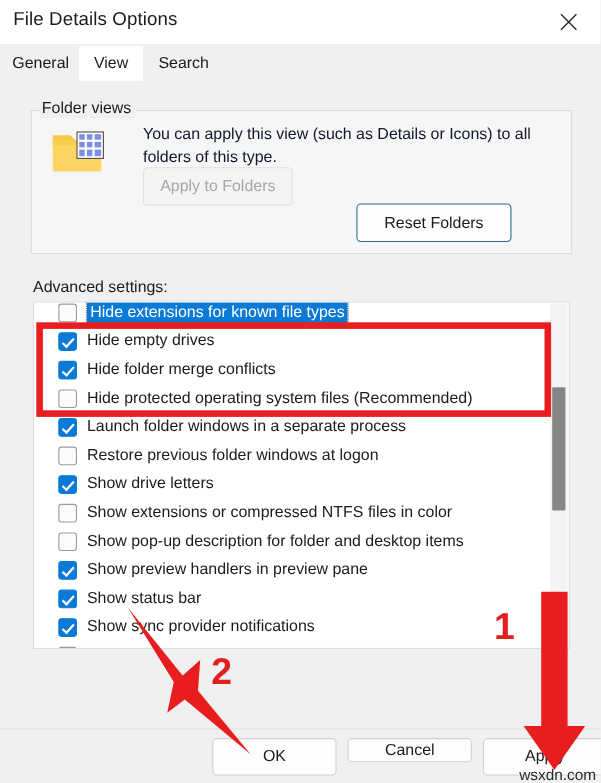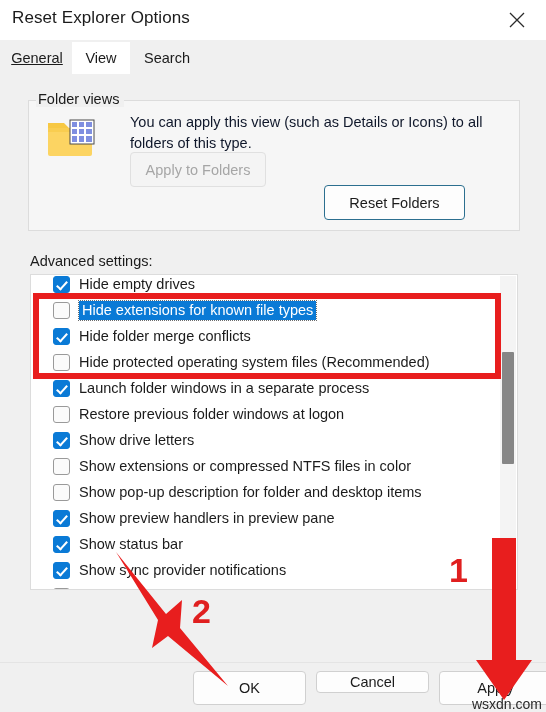--- a/index.html
+++ b/index.html
@@ -56,21 +56,21 @@
     align-items: center;
     justify-content: center;
     font-size: 14.5px;
     color: #1b1b1b;
     cursor: pointer;
     box-sizing: border-box;
   }
   .tab.active {
     background: #ffffff;
   }
-  #tab-general { left: 4px;  width: 66px; text-decoration: underline; }
+  #tab-general { left: 4px;  width: 66px; }
   #tab-view    { left: 72px; width: 58px; }
   #tab-search  { left: 132px; width: 70px; }
 
   
   .page {
     position: absolute;
     left: 0; top: 74px;
     width: 546px;
     height: 588px;
     background: #f0f0f0;
@@ -272,21 +272,21 @@
     position: absolute;
     right: 4px; bottom: 1px;
     font-size: 14px;
     color: #2a2a2a;
   }
 </style>
 </head>
 <body>
 
 <div class="titlebar">
-  <div class="title-text">Reset Explorer Options</div>
+  <div class="title-text">File Details Options</div>
   <div class="close-btn">
     <svg width="18" height="18" viewBox="0 0 18 18">
       <path d="M2 2 L16 16 M16 2 L2 16" stroke="#2b2b2b" stroke-width="1.3" fill="none"></path>
     </svg>
   </div>
 </div>
 
 <div class="tabstrip">
   <div class="tab" id="tab-general">
     <span>General</span>
@@ -328,27 +328,27 @@
     <span>Apply to Folders</span>
   </div>
   <div class="btn accent" id="reset-folders-button">
     <span>Reset Folders</span>
   </div>
 
   <div class="adv-label">Advanced settings:</div>
 
   <div class="listbox">
     <div class="list-inner" id="settings-list">
+        <div class="list-row selected">
+          <span class="cb"></span>
+          <span class="row-label">Hide extensions for known file types</span>
+        </div>
         <div class="list-row">
           <span class="cb checked"></span>
           <span class="row-label">Hide empty drives</span>
-        </div>
-        <div class="list-row selected">
-          <span class="cb"></span>
-          <span class="row-label">Hide extensions for known file types</span>
         </div>
         <div class="list-row">
           <span class="cb checked"></span>
           <span class="row-label">Hide folder merge conflicts</span>
         </div>
         <div class="list-row">
           <span class="cb"></span>
           <span class="row-label">Hide protected operating system files (Recommended)</span>
         </div>
         <div class="list-row">

